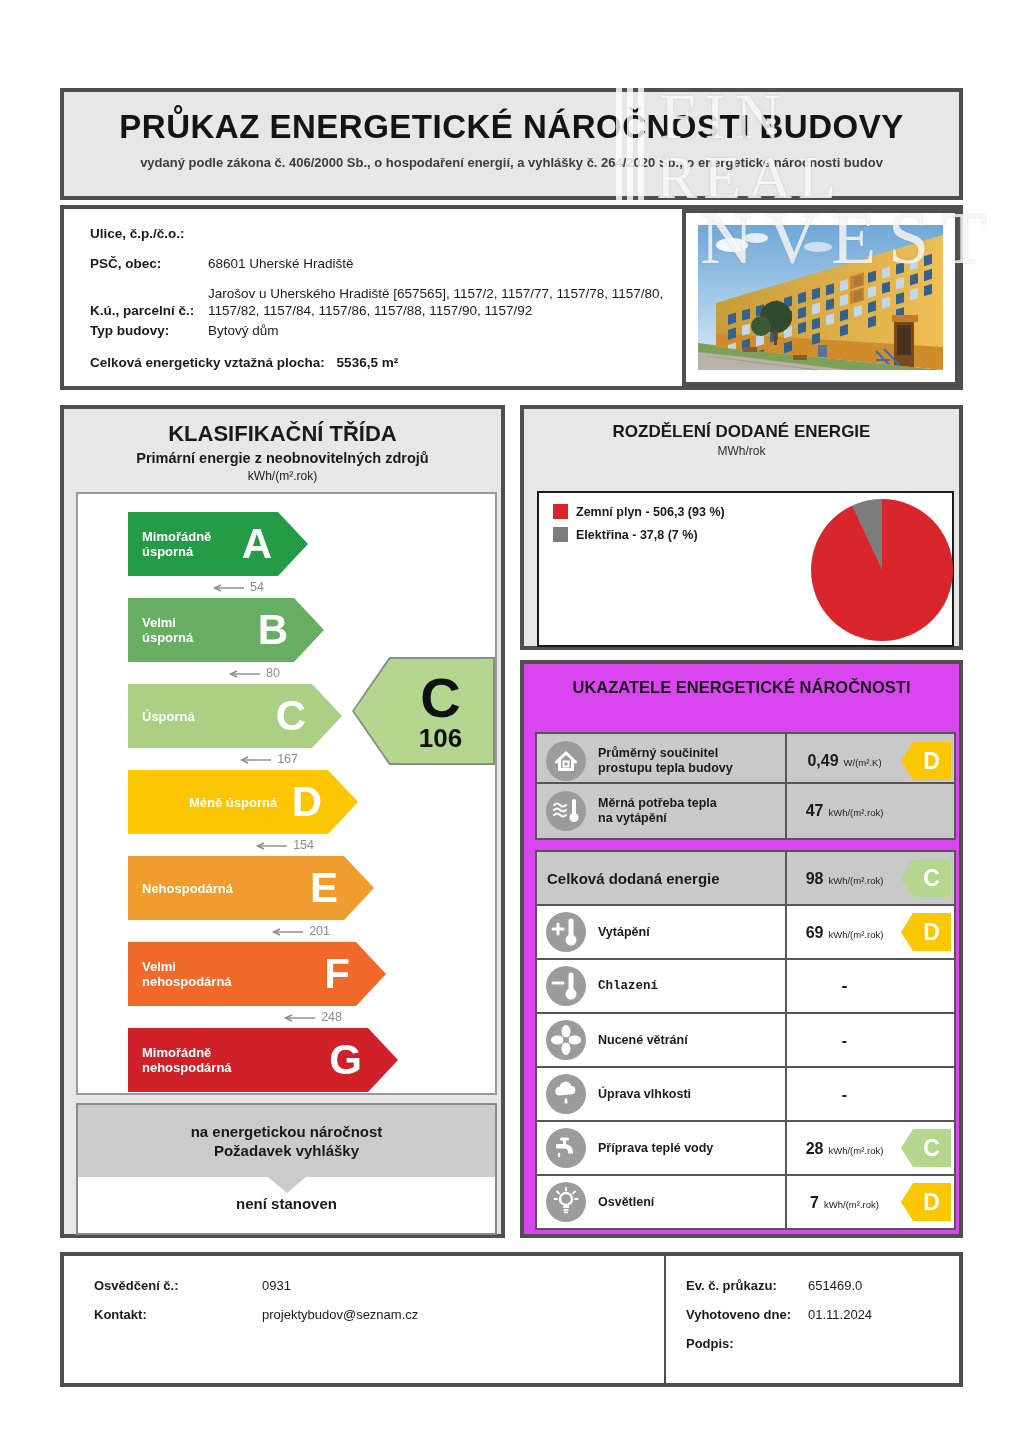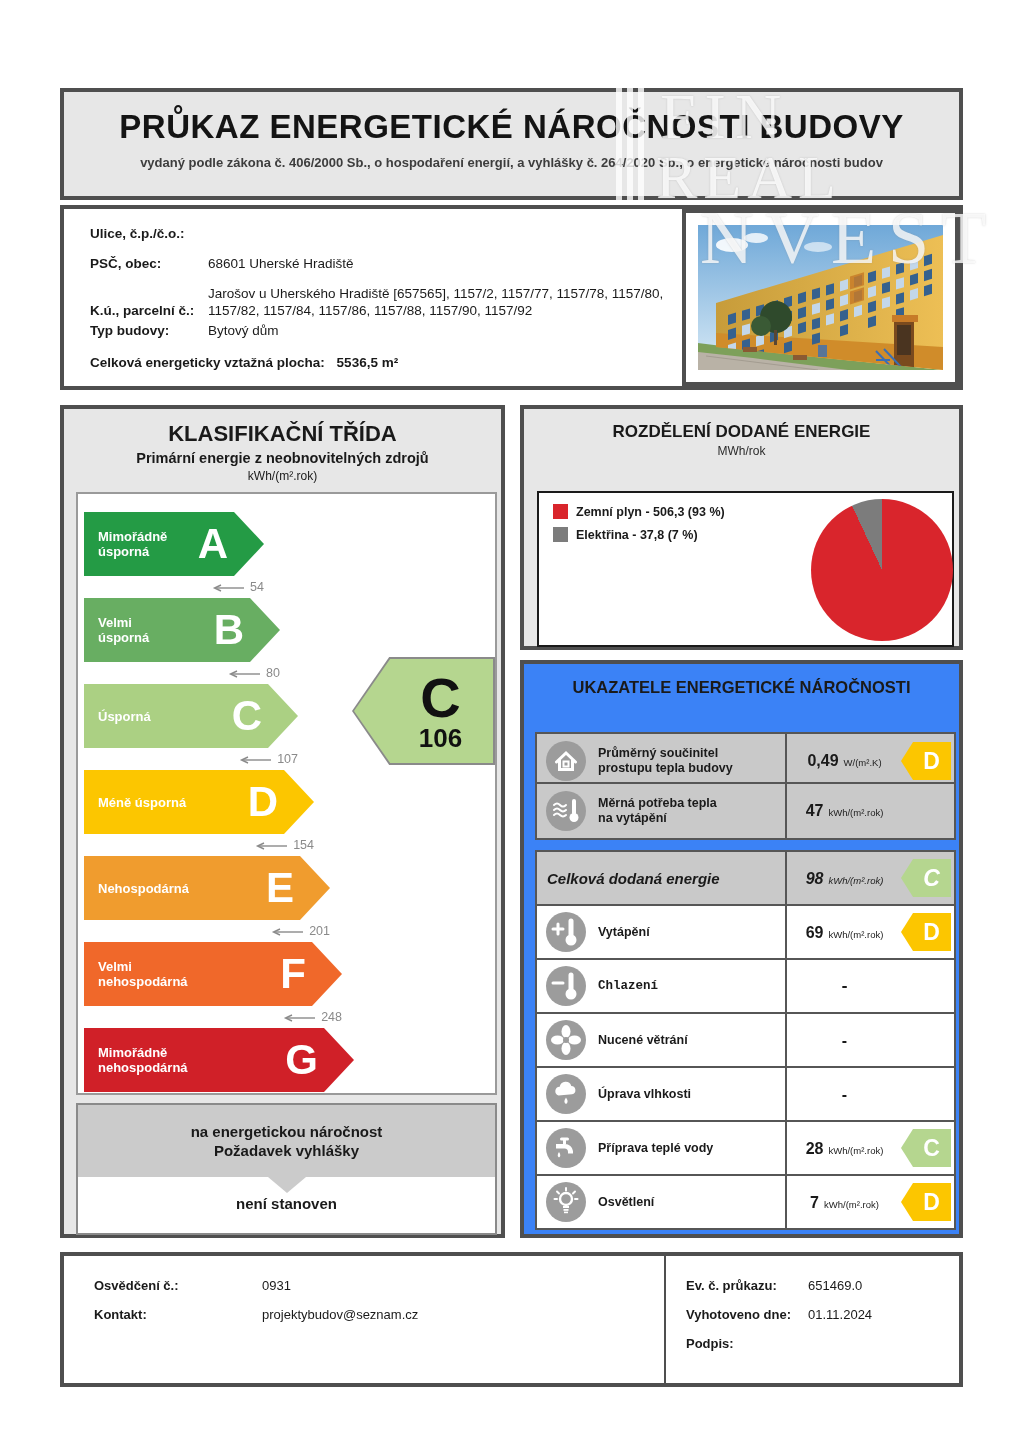--- a/index.html
+++ b/index.html
@@ -26,21 +26,21 @@
   .photo-box { position:absolute; right:0; top:0; height:100%; width:277px; border:4px solid #4f4f4f; background:#fff; padding:12px; }
   .photo-box svg { display:block; width:245px; height:145px; }
 
   
   .class-panel { left:60px; top:405px; width:445px; height:833px; background:#e7e7e7; }
   .panel-title { text-align:center; font-weight:bold; }
   .class-title { margin-top:12px; font-size:22px; }
   .class-sub   { text-align:center; font-weight:bold; font-size:14.5px; margin-top:3px; }
   .class-unit  { text-align:center; font-size:12px; margin-top:3px; }
   .scale-box { position:absolute; left:12px; top:83px; width:421px; height:603px; background:#fff; border:2px solid #9a9a9a; padding:18px 0 0 6px; }
-  .band-row { height:64px; position:relative; }
+  .band-row { height:64px; position:relative;margin-left:44px; }
   .band {
     height:64px; position:relative; color:#fff;
     clip-path:polygon(0 0, calc(100% - 30px) 0, 100% 50%, calc(100% - 30px) 100%, 0 100%);
     display:flex; align-items:center;
   }
   .band-label { font-weight:bold; font-size:13px; line-height:15px; padding-left:14px; white-space:pre-line; width:150px; }
   .band-letter { position:absolute; right:36px; top:50%; transform:translateY(-50%); font-size:42px; font-weight:bold; line-height:1; }
   .threshold { height:22px; line-height:22px; text-align:right; font-size:12.5px; color:#8a8a8a; }
   .threshold svg { vertical-align:middle; margin-right:5px; }
 
@@ -63,26 +63,26 @@
   .pie-title { margin-top:13px; font-size:17px; }
   .pie-unit { text-align:center; font-size:12px; margin-top:2px; color:#2b2b2b; }
   .pie-box { position:absolute; left:13px; top:82px; width:417px; height:156px; background:#fff; border:2px solid #1a1a1a; }
   .legend { position:absolute; left:14px; top:11px; }
   .legend-item { display:flex; align-items:center; margin-bottom:8px; }
   .swatch { width:15px; height:15px; margin-right:8px; }
   .legend-text { font-weight:bold; font-size:12.5px; }
   .pie { position:absolute; left:272px; top:6px; width:142px; height:142px; border-radius:50%; }
 
   
-  .ind-panel { left:520px; top:660px; width:443px; height:578px; background:#3b82f6; }
+  .ind-panel { left:520px; top:660px; width:443px; height:578px; background:#d946ef; }
   .ind-title { margin-top:14px; font-size:16.5px; }
   .ind-row { position:absolute; left:11px; width:421px; height:56px; border:2px solid #565656; background:#fff; display:flex; }
   .ind-row.gray { background:#c9c9c9; }
   .r1 { top:68px; height:58px; } .r2 { top:118px; height:58px; }
-  .r3 { top:186px;font-style:italic; } .r4 { top:240px; } .r5 { top:294px;font-family:Liberation Mono, monospace; } .r6 { top:348px; }
+  .r3 { top:186px; } .r4 { top:240px; } .r5 { top:294px;font-family:Liberation Mono, monospace; } .r6 { top:348px; }
   .r7 { top:402px; } .r8 { top:456px; } .r9 { top:510px; }
   .left-cell { flex:0 0 250px; display:flex; align-items:center; border-right:2px solid #565656; }
   .right-cell { flex:1; position:relative; display:flex; align-items:baseline; justify-content:center; padding-right:52px; }
   .right-cell .vwrap { display:flex; align-items:baseline; margin-top:18px; }
   .icon-circle { width:40px; height:40px; margin:0 12px 0 9px; flex:0 0 40px; }
   .ind-label { font-weight:bold; font-size:12.5px; line-height:15px; white-space:pre-line; }
   .ind-label.big { font-size:15px; padding-left:10px; }
   .ind-value { font-weight:bold; font-size:16px; }
   .ind-unit { font-size:9.5px; margin-left:5px; color:#222; }
   .grade-badge { position:absolute; right:3px; top:50%; transform:translateY(-50%); width:50px; height:38px;
@@ -283,24 +283,24 @@
 
     <div class="band-row">
         <div class="band" style="background: rgb(171, 208, 131); width: 214px;">
       <span class="band-label">Úsporná</span>
       <span class="band-letter">C</span>
         </div>
       </div>
     <div class="threshold" style="width: 214px;"><svg width="34" height="8">
           <line x1="33" y1="4" x2="5" y2="4" stroke="#8a8a8a" stroke-width="1.4"></line>
           <path d="M10 1 L3.5 4 L10 7" fill="none" stroke="#8a8a8a" stroke-width="1.4"></path>
-        </svg><span>107</span></div>
-
-    <div class="band-row">
-        <div class="band" style="background: rgb(252, 198, 0); width: 230px;">
+        </svg><span>167</span></div>
+
+    <div class="band-row">
+        <div class="band" style="background: rgb(252, 198, 0); width: 230px; padding-left: 47px;">
       <span class="band-label">Méně úsporná</span>
       <span class="band-letter">D</span>
         </div>
       </div>
     <div class="threshold" style="width: 230px;"><svg width="34" height="8">
           <line x1="33" y1="4" x2="5" y2="4" stroke="#8a8a8a" stroke-width="1.4"></line>
           <path d="M10 1 L3.5 4 L10 7" fill="none" stroke="#8a8a8a" stroke-width="1.4"></path>
         </svg><span>154</span></div>
 
     <div class="band-row">

